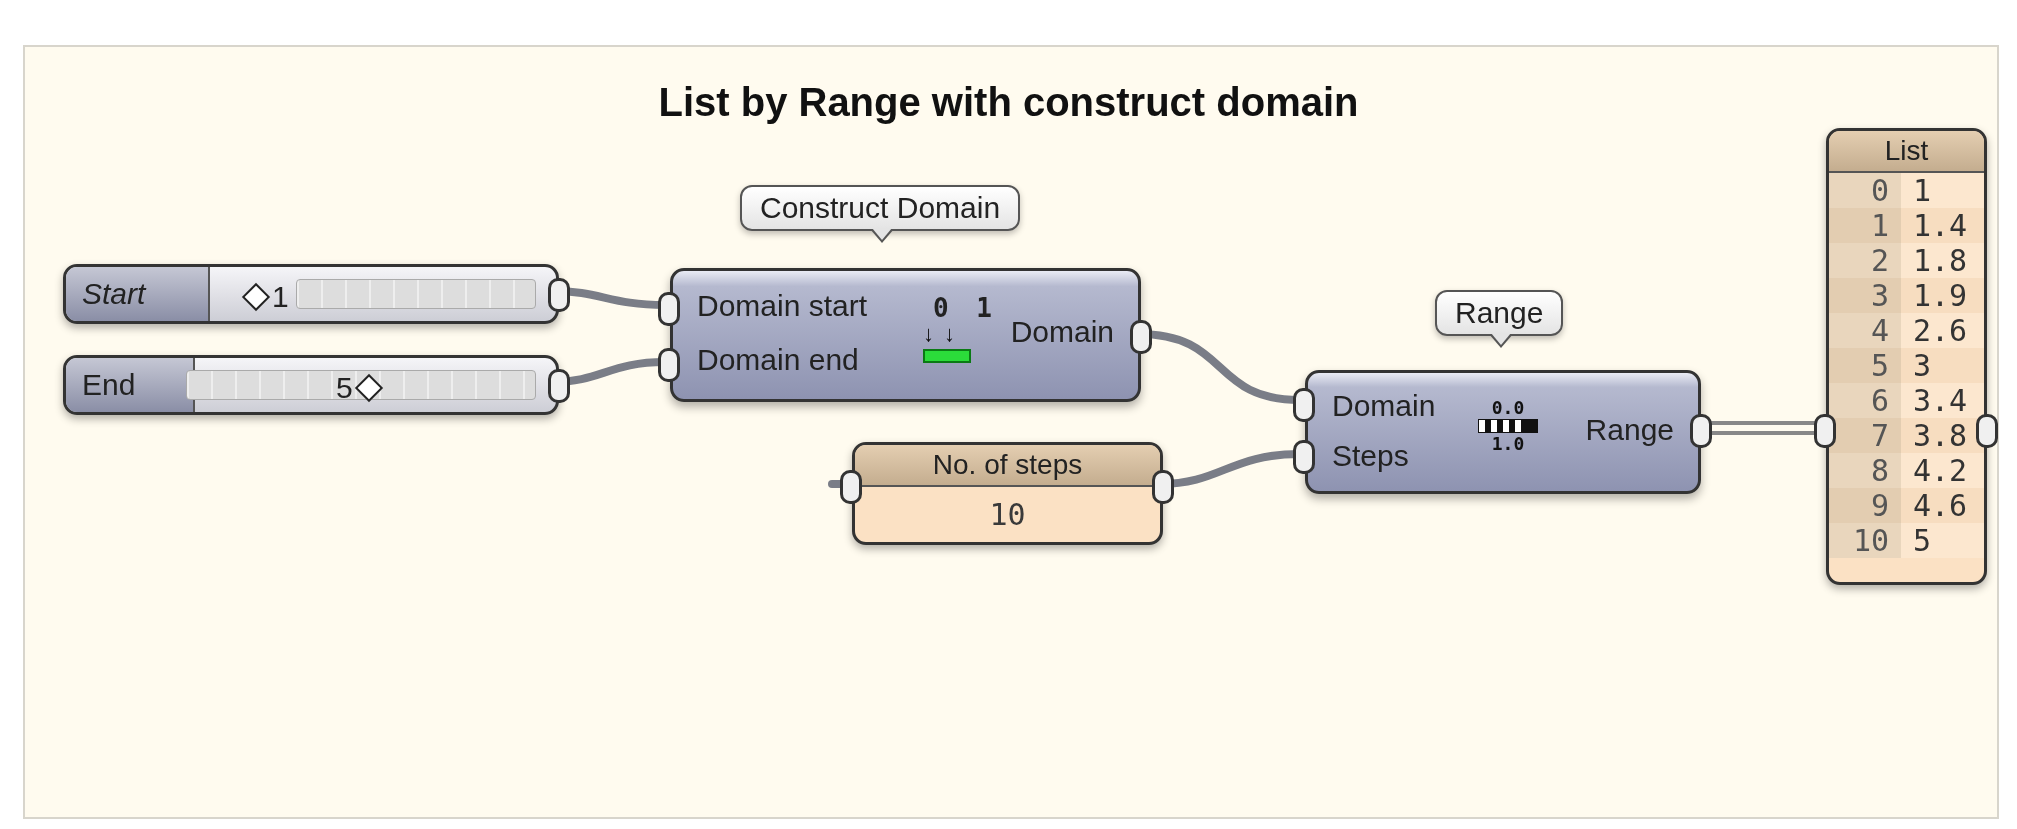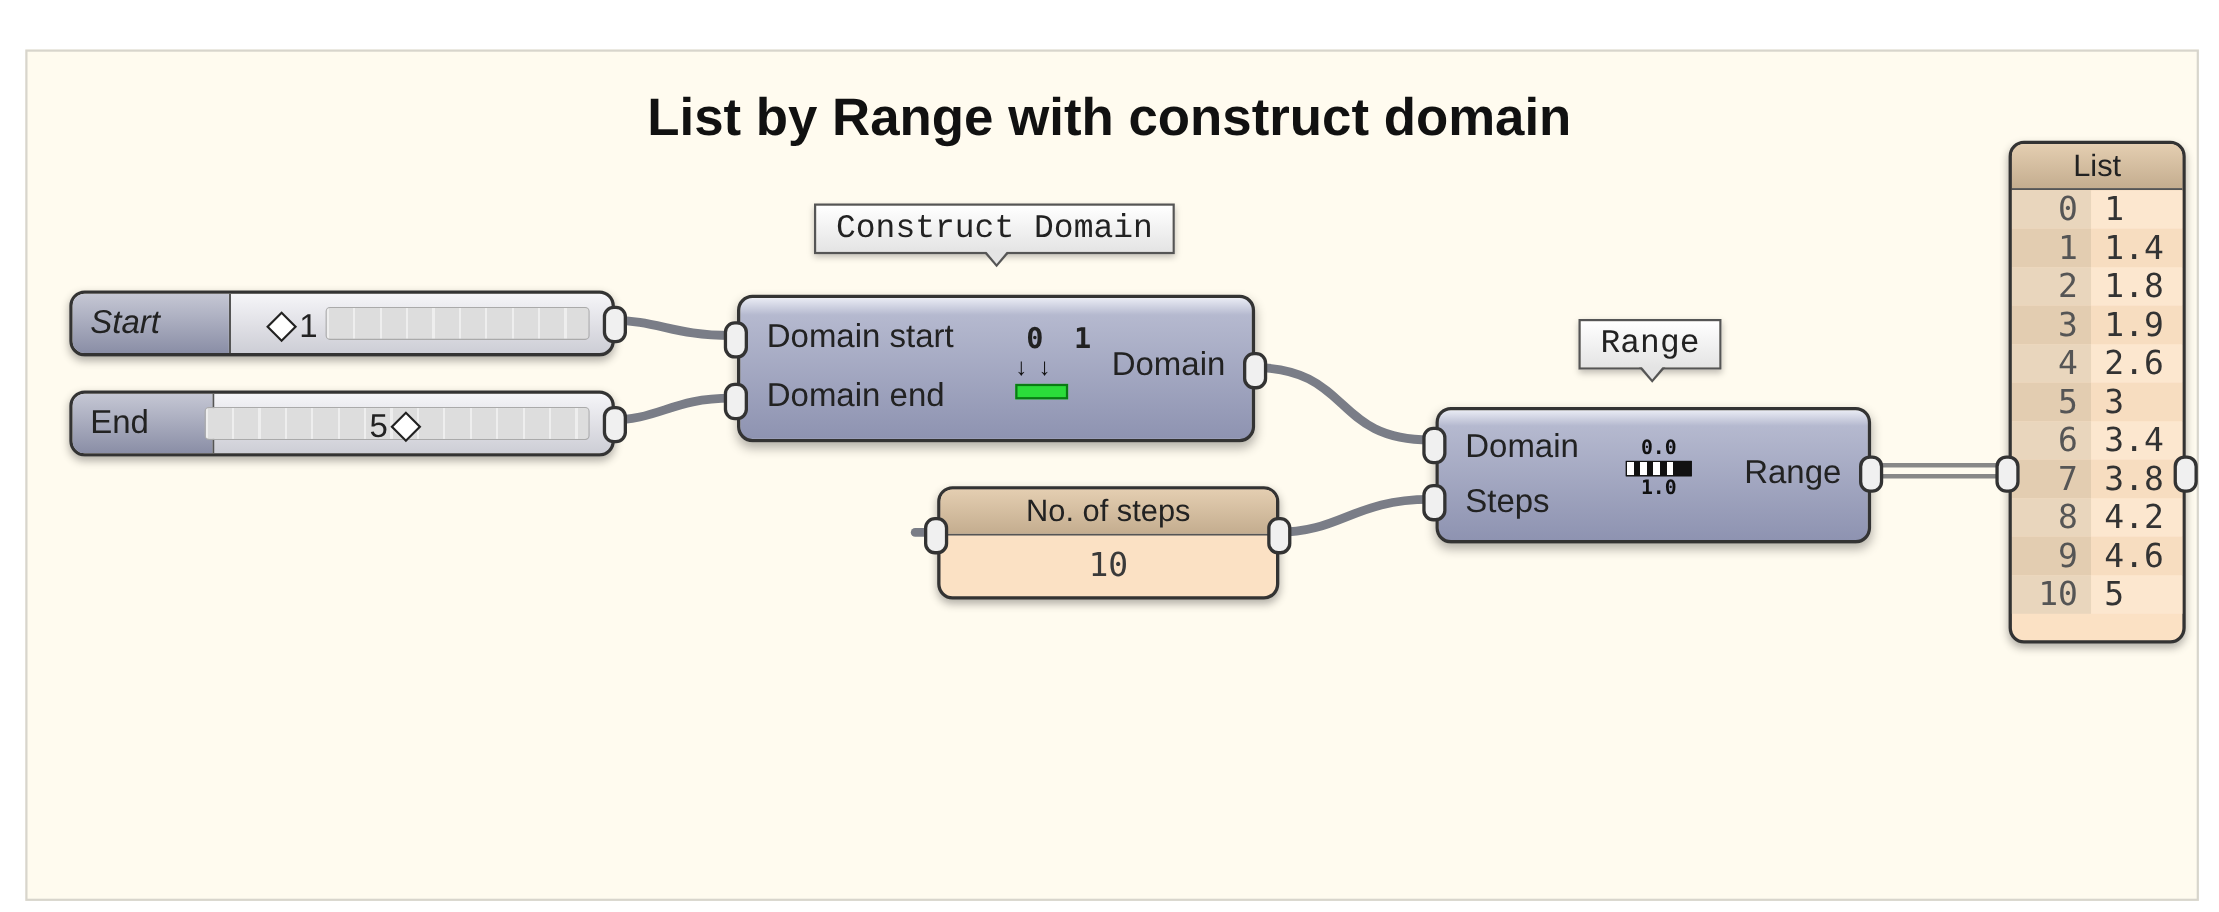--- a/index.html
+++ b/index.html
@@ -1,19 +1,19 @@
 <!DOCTYPE html>
 <html><head>
 <meta charset="utf-8">
 <style>
   html,body{margin:0;padding:0;width:2017px;height:829px;background:#fff;font-family:"Segoe UI",Arial,sans-serif;}
   .frame{position:absolute;left:23px;top:45px;width:1972px;height:770px;border:2px solid #d8d5cc;background:#fffbef;}
-  .title{position:absolute;top:80px;left:0;width:2017px;text-align:center;font-size:48px;font-weight:700;color:#111;}
+  .title{position:absolute;top:80px;left:0;width:2017px;text-align:center;font-size:40px;font-weight:700;color:#111;}
   
-  .callout{position:absolute;background:linear-gradient(#fff,#e4e4e4);border:2px solid #555;border-radius:0;padding:4px 18px;font-size:30px;color:#222;box-shadow:0 3px 6px rgba(0,0,0,.25);font-family:Liberation Mono, monospace;}
+  .callout{position:absolute;background:linear-gradient(#fff,#e4e4e4);border:2px solid #555;border-radius:12px;padding:4px 18px;font-size:30px;color:#222;box-shadow:0 3px 6px rgba(0,0,0,.25);}
   .callout::after{content:"";position:absolute;bottom:-14px;left:50%;margin-left:-10px;width:0;height:0;border-left:12px solid transparent;border-right:12px solid transparent;border-top:14px solid #555;}
   .callout::before{content:"";position:absolute;bottom:-11px;left:50%;margin-left:-8px;width:0;height:0;border-left:10px solid transparent;border-right:10px solid transparent;border-top:12px solid #e4e4e4;z-index:2;}
   
   .comp{position:absolute;border:3px solid #333;border-radius:14px;background:linear-gradient(#e9ebf4 0%,#b5b9cf 12%,#8e93b1 100%);box-shadow:0 5px 10px rgba(0,0,0,.3);}
   .port-txt{font-size:30px;color:#222;}
   
   .slider{position:absolute;border:3px solid #333;border-radius:14px;background:linear-gradient(#f5f5f8,#dddde3 60%,#cdced6);box-shadow:0 4px 8px rgba(0,0,0,.3);height:54px;}
   .slider .lab{position:absolute;left:0;top:0;height:100%;background:linear-gradient(#c5c7d4,#8a8ea6);border-right:2px solid #555;border-radius:11px 0 0 11px;display:flex;align-items:center;padding:0 16px;font-size:30px;color:#222;}
   .slider .track{position:absolute;top:12px;bottom:12px;border:1px solid #aaa;border-radius:4px;background:repeating-linear-gradient(90deg,#eee 0 2px,#ddd 2px 24px);}
   .slider .handle{position:absolute;top:50%;margin-top:-14px;font-size:30px;color:#222;display:flex;align-items:center;gap:6px;}

